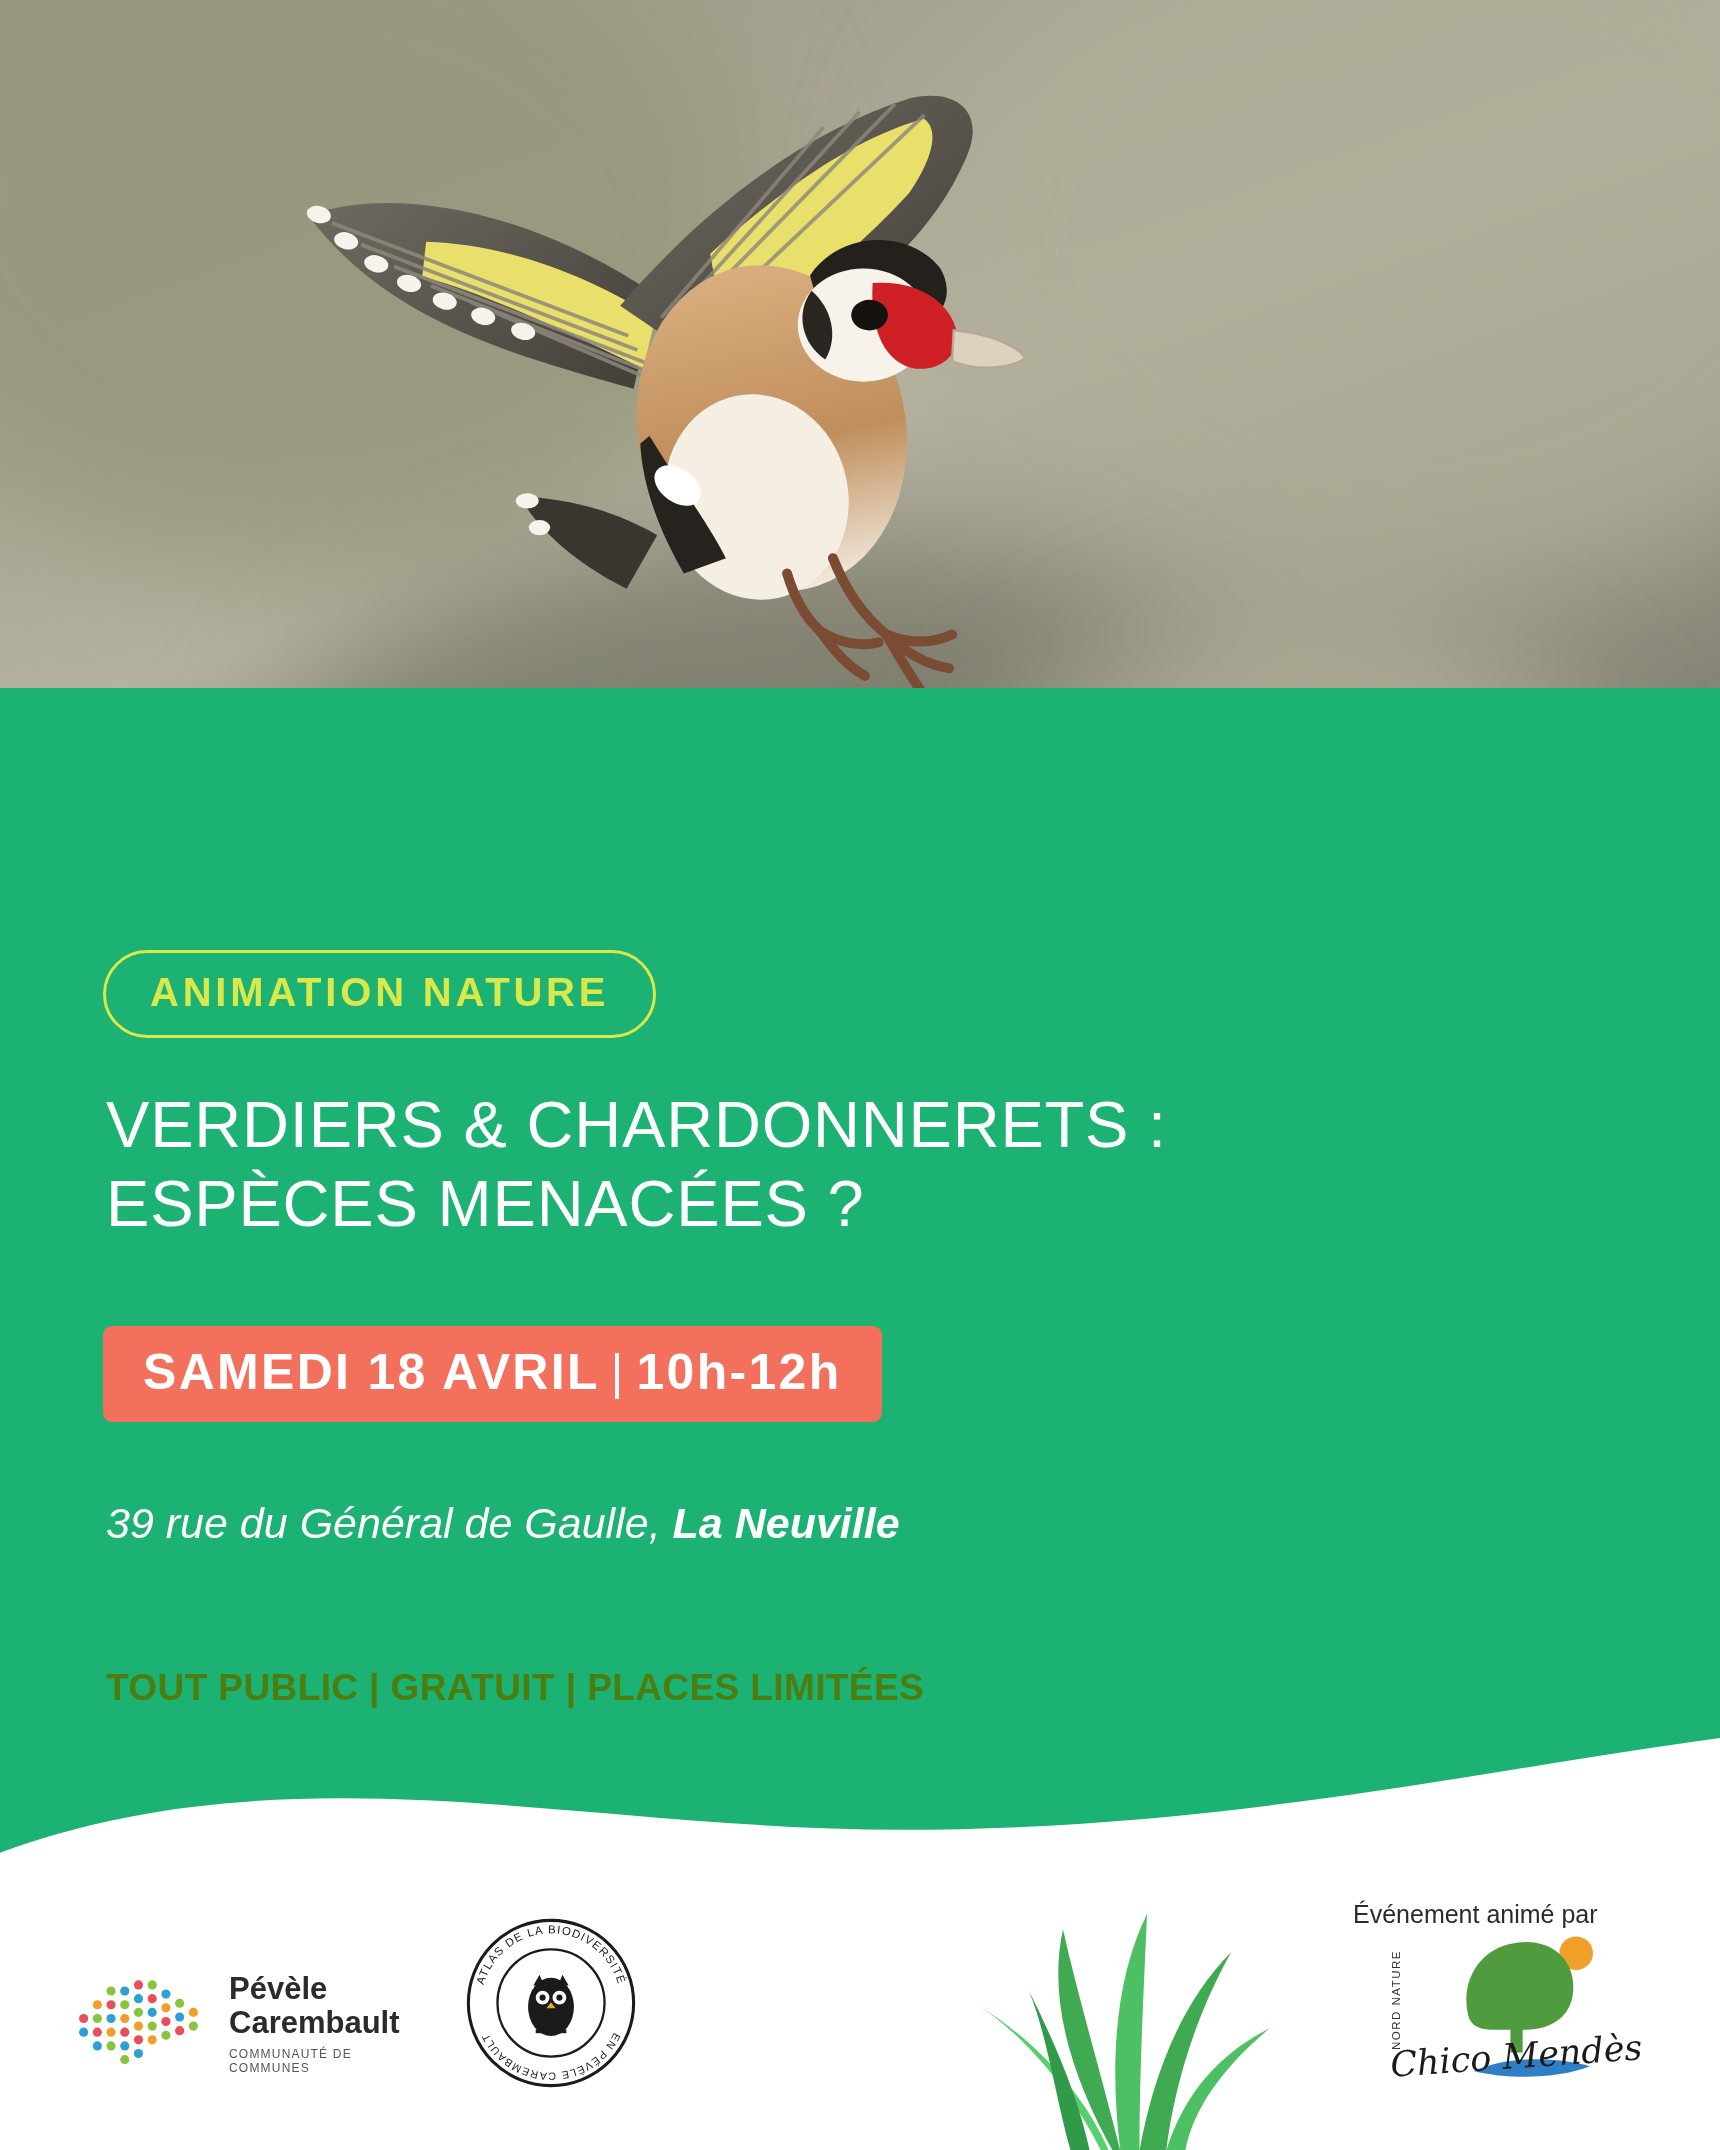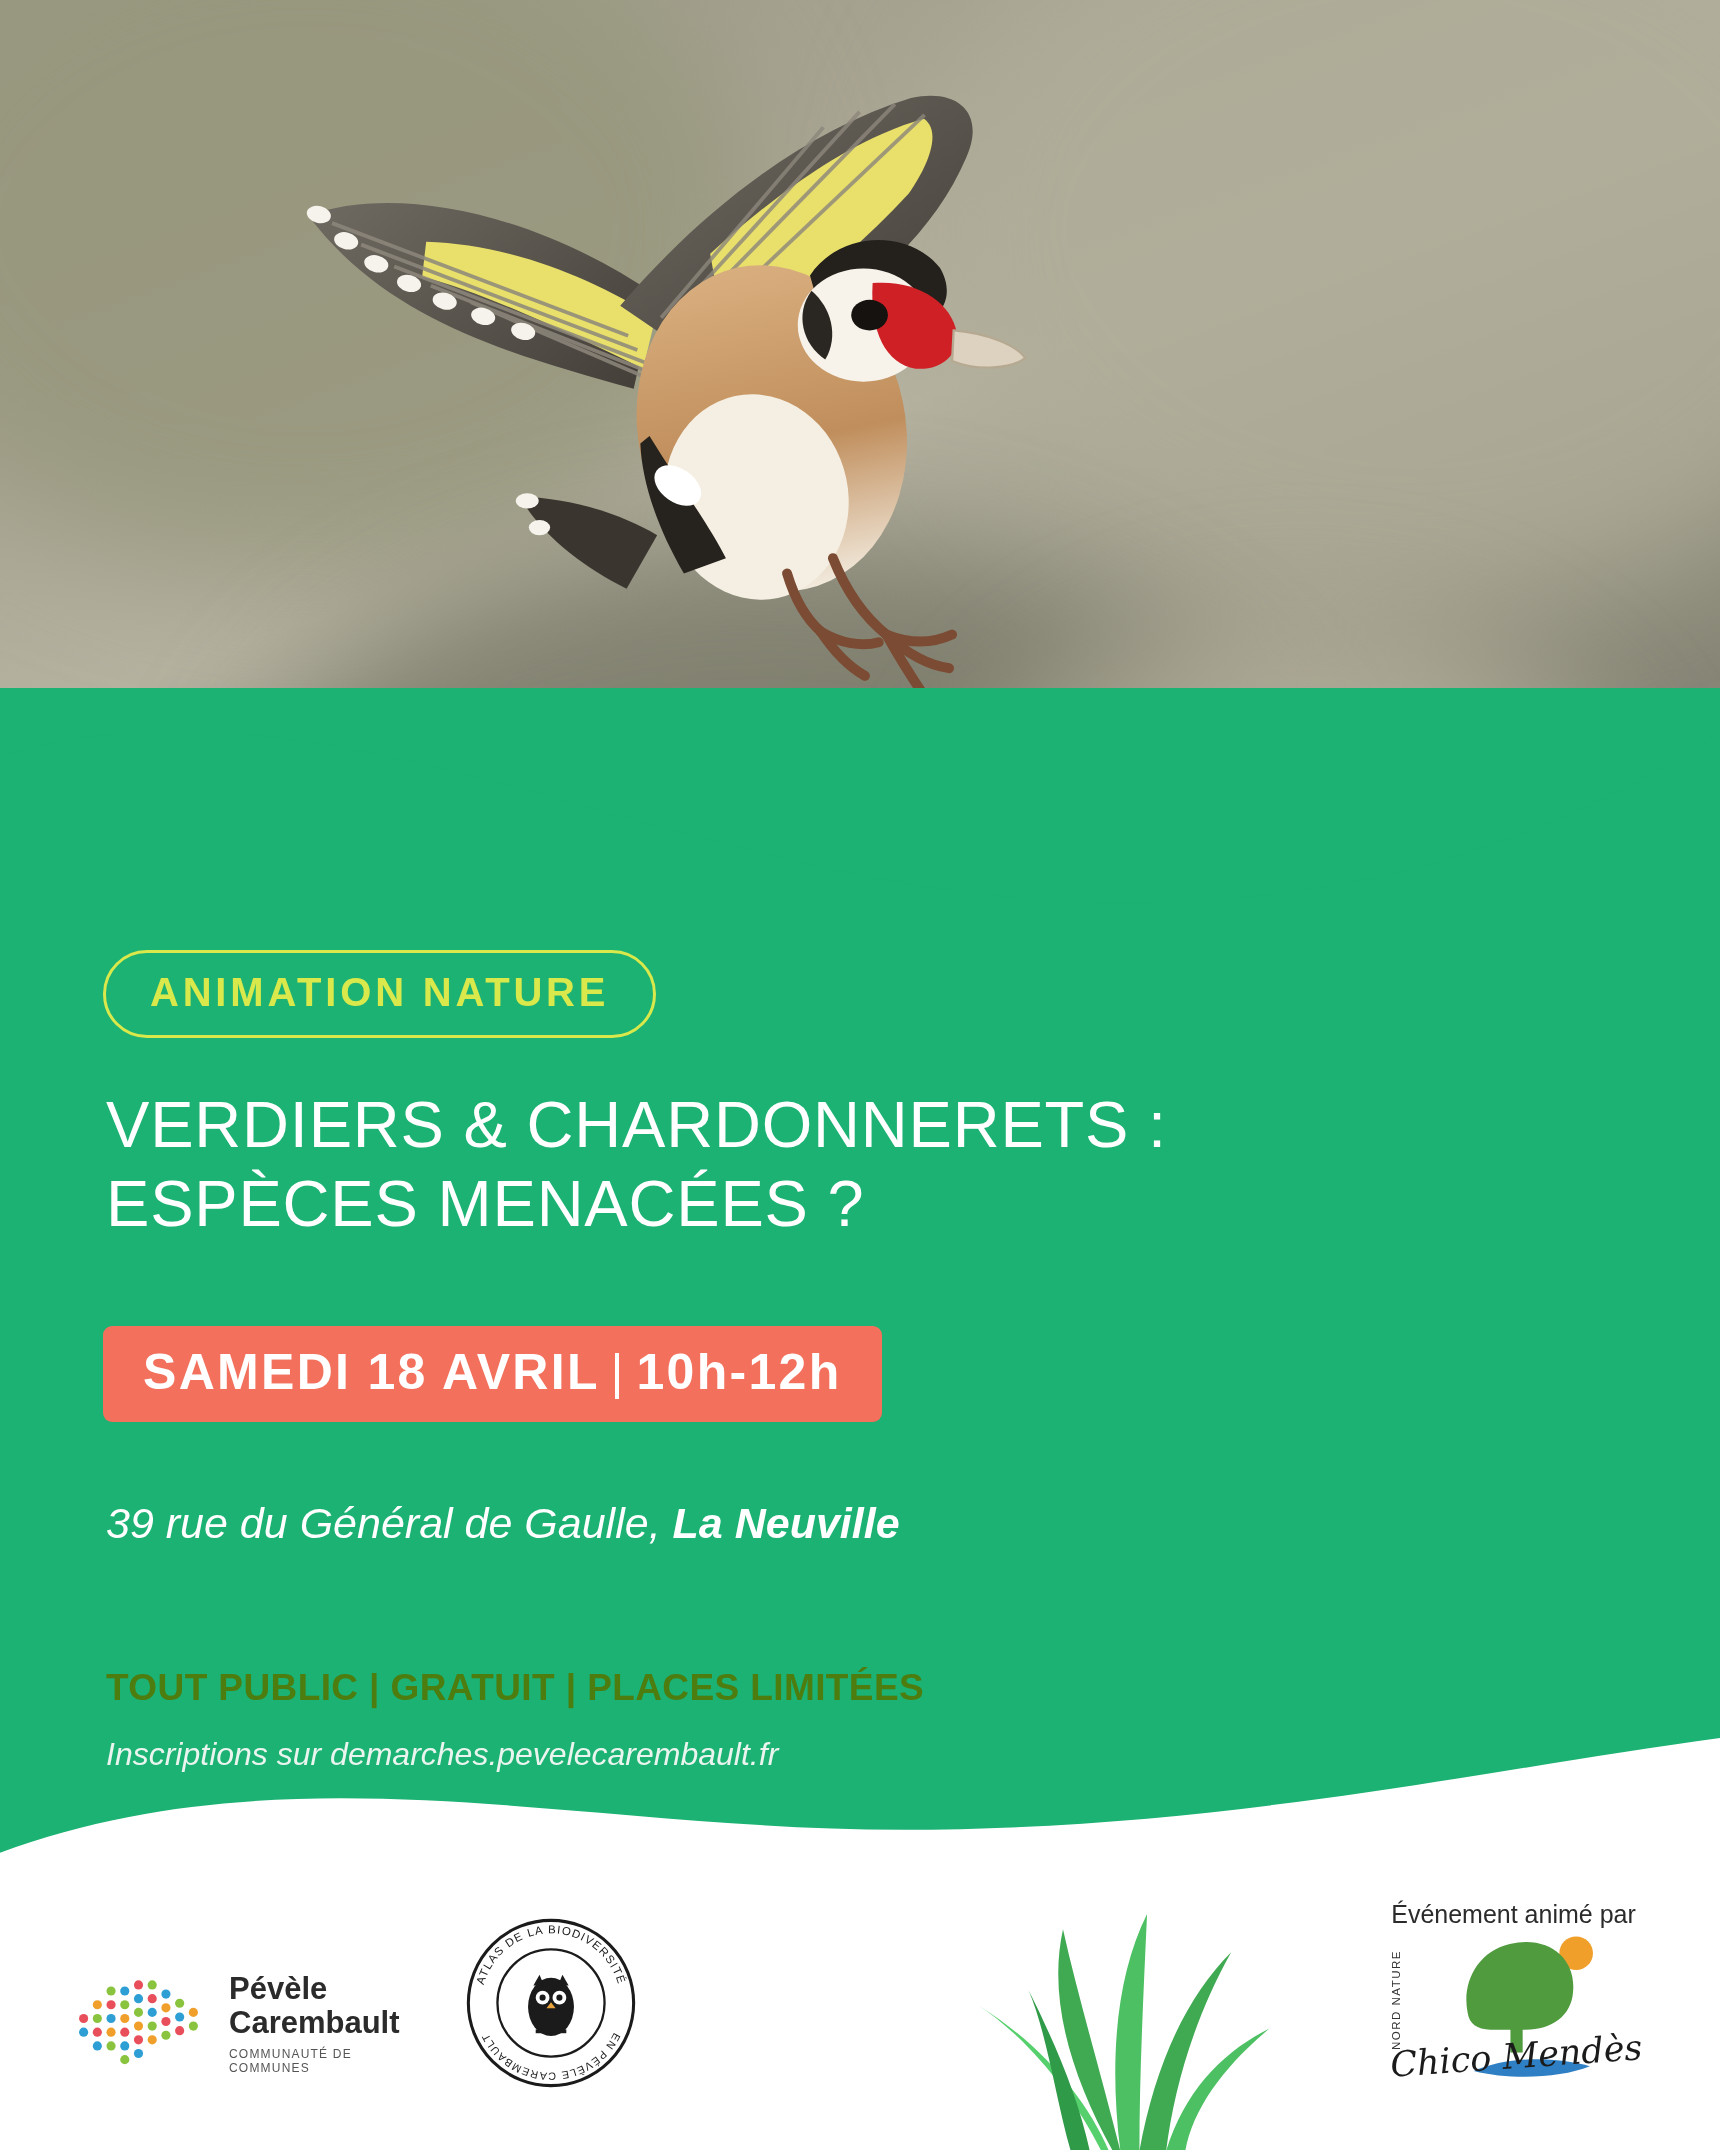--- a/index.html
+++ b/index.html
@@ -161,21 +161,21 @@
   .logo-pevele .txt { position: absolute; left: 153px; top: 12.2px; color: #2b2b2b; }
   .logo-pevele .t1 { font-size: 31px; font-weight: bold; line-height: 1.08; }
   .logo-pevele .t2 { font-size: 12px; letter-spacing: 1.2px; margin-top: 7.6px; color: #555; }
 
   .logo-atlas { position: absolute; left: 463px; bottom: 60px; width: 176px; height: 176px; }
 
   .grass { position: absolute; left: 956px; bottom: 0; width: 321px; height: 306px; }
 
   .animby {
     position: absolute; right: 46px; bottom: 222px;
-    color: #2b2b2b; font-size: 25px; text-align: center; width: 321px;
+    color: #2b2b2b; font-size: 25px; width: 321px;
   }
   .logo-chico { position: absolute; right: 69px; bottom: 54px; width: 275px; height: 176px; }
   .chico-name {
     position: absolute; left: 13.8px; bottom: 21.4px;
     font-family: "DejaVu Serif", serif;
     font-style: italic; font-size: 35px; color: #1b1b1b;
     transform: rotate(-4deg);
   }
   .chico-vert {
     position: absolute; left: 13.8px; top: 13.8px;
@@ -346,21 +346,20 @@
 
     <div class="datebar">
       <span>SAMEDI 18 AVRIL</span><span class="sep">|</span><span>10h-12h</span>
     </div>
 
     <div class="place">
       <div><span>39 rue du Général de Gaulle, </span><b>La Neuville</b></div>
     </div>
 
     <div class="infoline">TOUT PUBLIC | GRATUIT | PLACES LIMITÉES</div>
-    <div class="regline">Inscriptions sur demarches.pevelecarembault.fr</div>
   </div>
 
   <div class="footer-logos">
 
     <div class="logo-pevele">
       <svg class="dots" viewBox="0 0 185 120">
         <g>
           <circle cx="10" cy="58" r="6" fill="#e94f5a"></circle>
             <circle cx="10" cy="76" r="6" fill="#2e9fd4"></circle>
           <circle cx="28" cy="40" r="6" fill="#f0a02a"></circle>

